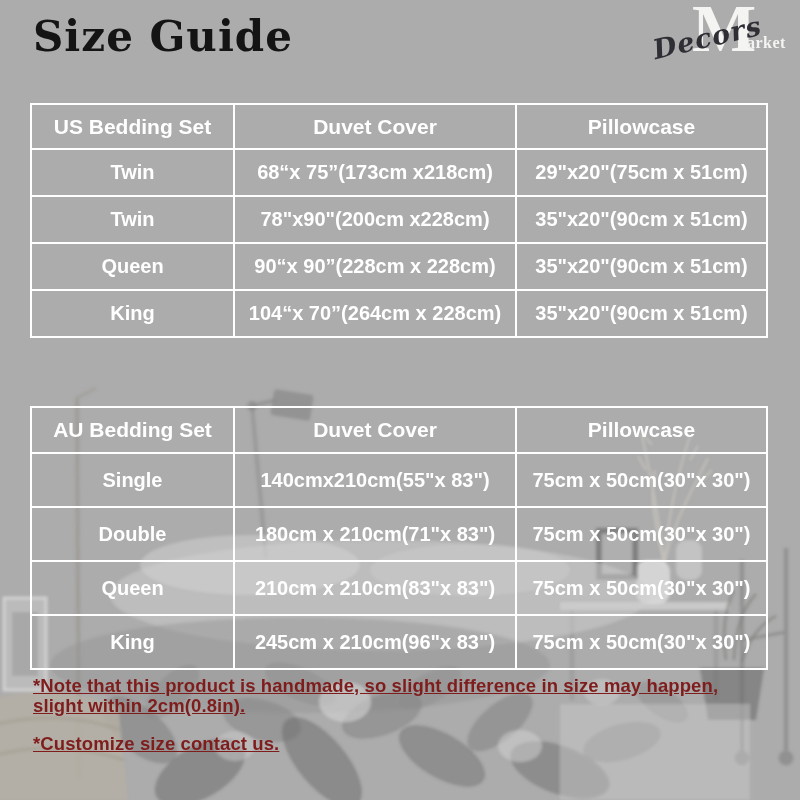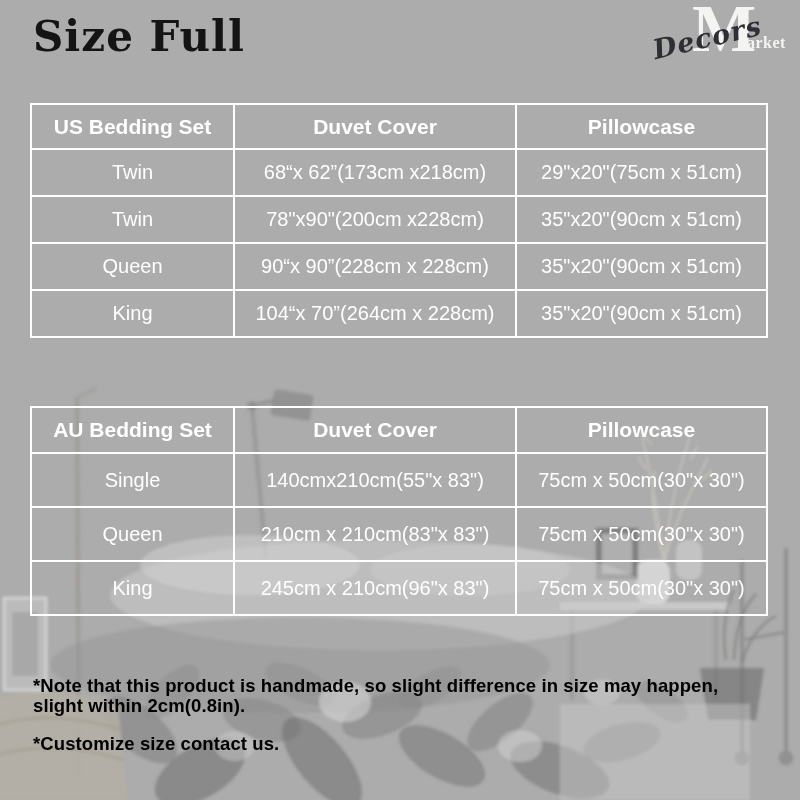--- a/index.html
+++ b/index.html
@@ -42,36 +42,37 @@
   table.size-table{
     position:absolute;left:30px;width:736px;
     border-collapse:collapse;table-layout:fixed;
   }
   table.size-table th,table.size-table td{
     border:2px solid #ffffff;
     text-align:center;vertical-align:middle;
     color:#ffffff;padding:0;overflow:hidden;white-space:nowrap;
   }
   table.size-table th{font-size:21px;font-weight:bold;text-align:center;}
-  table.size-table td{font-size:20px;font-weight:normal;}
+  table.size-table td{font-size:20px;font-weight:bold;}
   .col-size{width:203px;}
   .col-duvet{width:282px;}
   .col-pillow{width:251px;}
   #us-table{top:103px;}
   #us-table th{height:43px;}
   #us-table td{height:45px;}
   #au-table{top:406px;}
   #au-table th{height:44px;}
   #au-table td{height:52px;}
 
   
   .notes{
     position:absolute;left:33px;top:676px;width:748px;
-    color:#000000;font-weight:bold;font-size:18.5px;line-height:20px;
+    color:#7f1d1d;font-weight:bold;font-size:18.5px;line-height:20px;
     letter-spacing:0.1px;
+    text-decoration:underline;
   }
   .customize{margin-top:18px;}
 </style>
 </head>
 <body>
 
 <div class="page">
 
   <svg class="bg" width="800" height="800" viewBox="0 0 800 800">
     <defs>
@@ -159,21 +160,21 @@
 
       <rect x="560" y="704" width="190" height="96" fill="#cdcdcd" opacity="0.45"></rect>
 
       <g>
         <path d="M-10 700 Q 50 682 118 706 L 128 800 L -10 800 Z" fill="#b5afa4" opacity="0.85"></path>
         <path d="M-10 726 Q 55 708 122 730 M-8 756 Q 58 738 124 760" stroke="#a49e92" stroke-width="3" fill="none" opacity="0.7"></path>
       </g>
     </g>
   </svg>
 
-  <h1 class="title">Size Full</h1>
+  <h1 class="title">Size Guide</h1>
 
   <div class="logo">
     <span class="logo-initial">M</span>
     <span class="logo-script">Decors</span>
     <span class="logo-rest">arket</span>
   </div>
 
   <table class="size-table" id="us-table">
     <colgroup>
         <col class="col-size">
@@ -183,21 +184,21 @@
     <thead>
       <tr>
         <th>US Bedding Set</th>
         <th>Duvet Cover</th>
         <th>Pillowcase</th>
       </tr>
     </thead>
     <tbody>
       <tr>
         <td>Twin</td>
-        <td>68“x 62”(173cm x218cm)</td>
+        <td>68“x 75”(173cm x218cm)</td>
         <td>29"x20"(75cm x 51cm)</td>
       </tr>
       <tr>
         <td>Twin</td>
         <td>78"x90"(200cm x228cm)</td>
         <td>35"x20"(90cm x 51cm)</td>
       </tr>
       <tr>
         <td>Queen</td>
         <td>90“x 90”(228cm x 228cm)</td>
@@ -224,20 +225,25 @@
         <th>Pillowcase</th>
       </tr>
     </thead>
     <tbody>
       <tr>
         <td>Single</td>
         <td>140cmx210cm(55"x 83")</td>
         <td>75cm x 50cm(30"x 30")</td>
       </tr>
       <tr>
+        <td>Double</td>
+        <td>180cm x 210cm(71"x 83")</td>
+        <td>75cm x 50cm(30"x 30")</td>
+      </tr>
+      <tr>
         <td>Queen</td>
         <td>210cm x 210cm(83"x 83")</td>
         <td>75cm x 50cm(30"x 30")</td>
       </tr>
       <tr>
         <td>King</td>
         <td>245cm x 210cm(96"x 83")</td>
         <td>75cm x 50cm(30"x 30")</td>
       </tr>
     </tbody>

